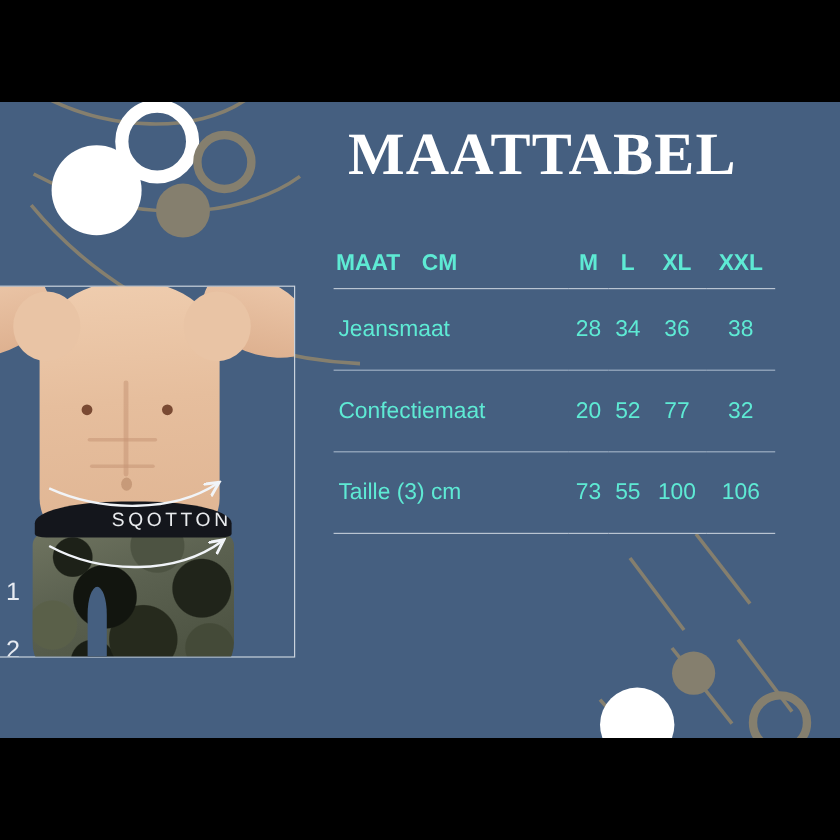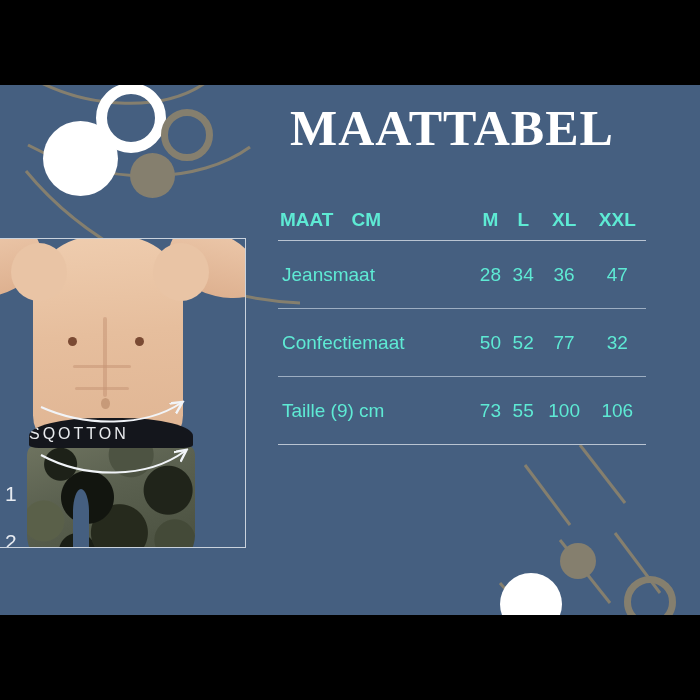--- a/index.html
+++ b/index.html
@@ -158,21 +158,21 @@
     width: 164px;
     height: 30px;
     background: #14161C;
     border-radius: 44% 44% 6% 6% / 60% 60% 10% 10%;
     overflow: hidden;
   }
   .brand {
     position: absolute;
     width: 100%;
     top: 7px;
-    text-align: left;
+    text-align: right;
     color: #E9EBEE;
     font-size: 16px;
     letter-spacing: 3px;
     font-family: "Liberation Sans", sans-serif;
   }
   .shorts {
     position: absolute;
     left: 32px;
     top: 204px;
     width: 168px;
@@ -337,31 +337,31 @@
             <th class="vline">XL</th>
             <th class="vline">XXL</th>
           </tr>
         </thead>
         <tbody>
           <tr>
             <td class="col-label">Jeansmaat</td>
             <td class="vline-first vline">28</td>
             <td class="vline">34</td>
             <td class="vline">36</td>
-            <td class="vline">47</td>
+            <td class="vline">38</td>
           </tr>
           <tr>
             <td class="col-label">Confectiemaat</td>
-            <td class="vline-first vline">50</td>
+            <td class="vline-first vline">20</td>
             <td class="vline">52</td>
             <td class="vline">77</td>
             <td class="vline">32</td>
           </tr>
           <tr>
-            <td class="col-label">Taille (9) cm</td>
+            <td class="col-label">Taille (3) cm</td>
             <td class="vline-first vline">73</td>
             <td class="vline">55</td>
             <td class="vline">100</td>
             <td class="vline">106</td>
           </tr>
         </tbody>
       </table>
     </div>
 
   </div>

